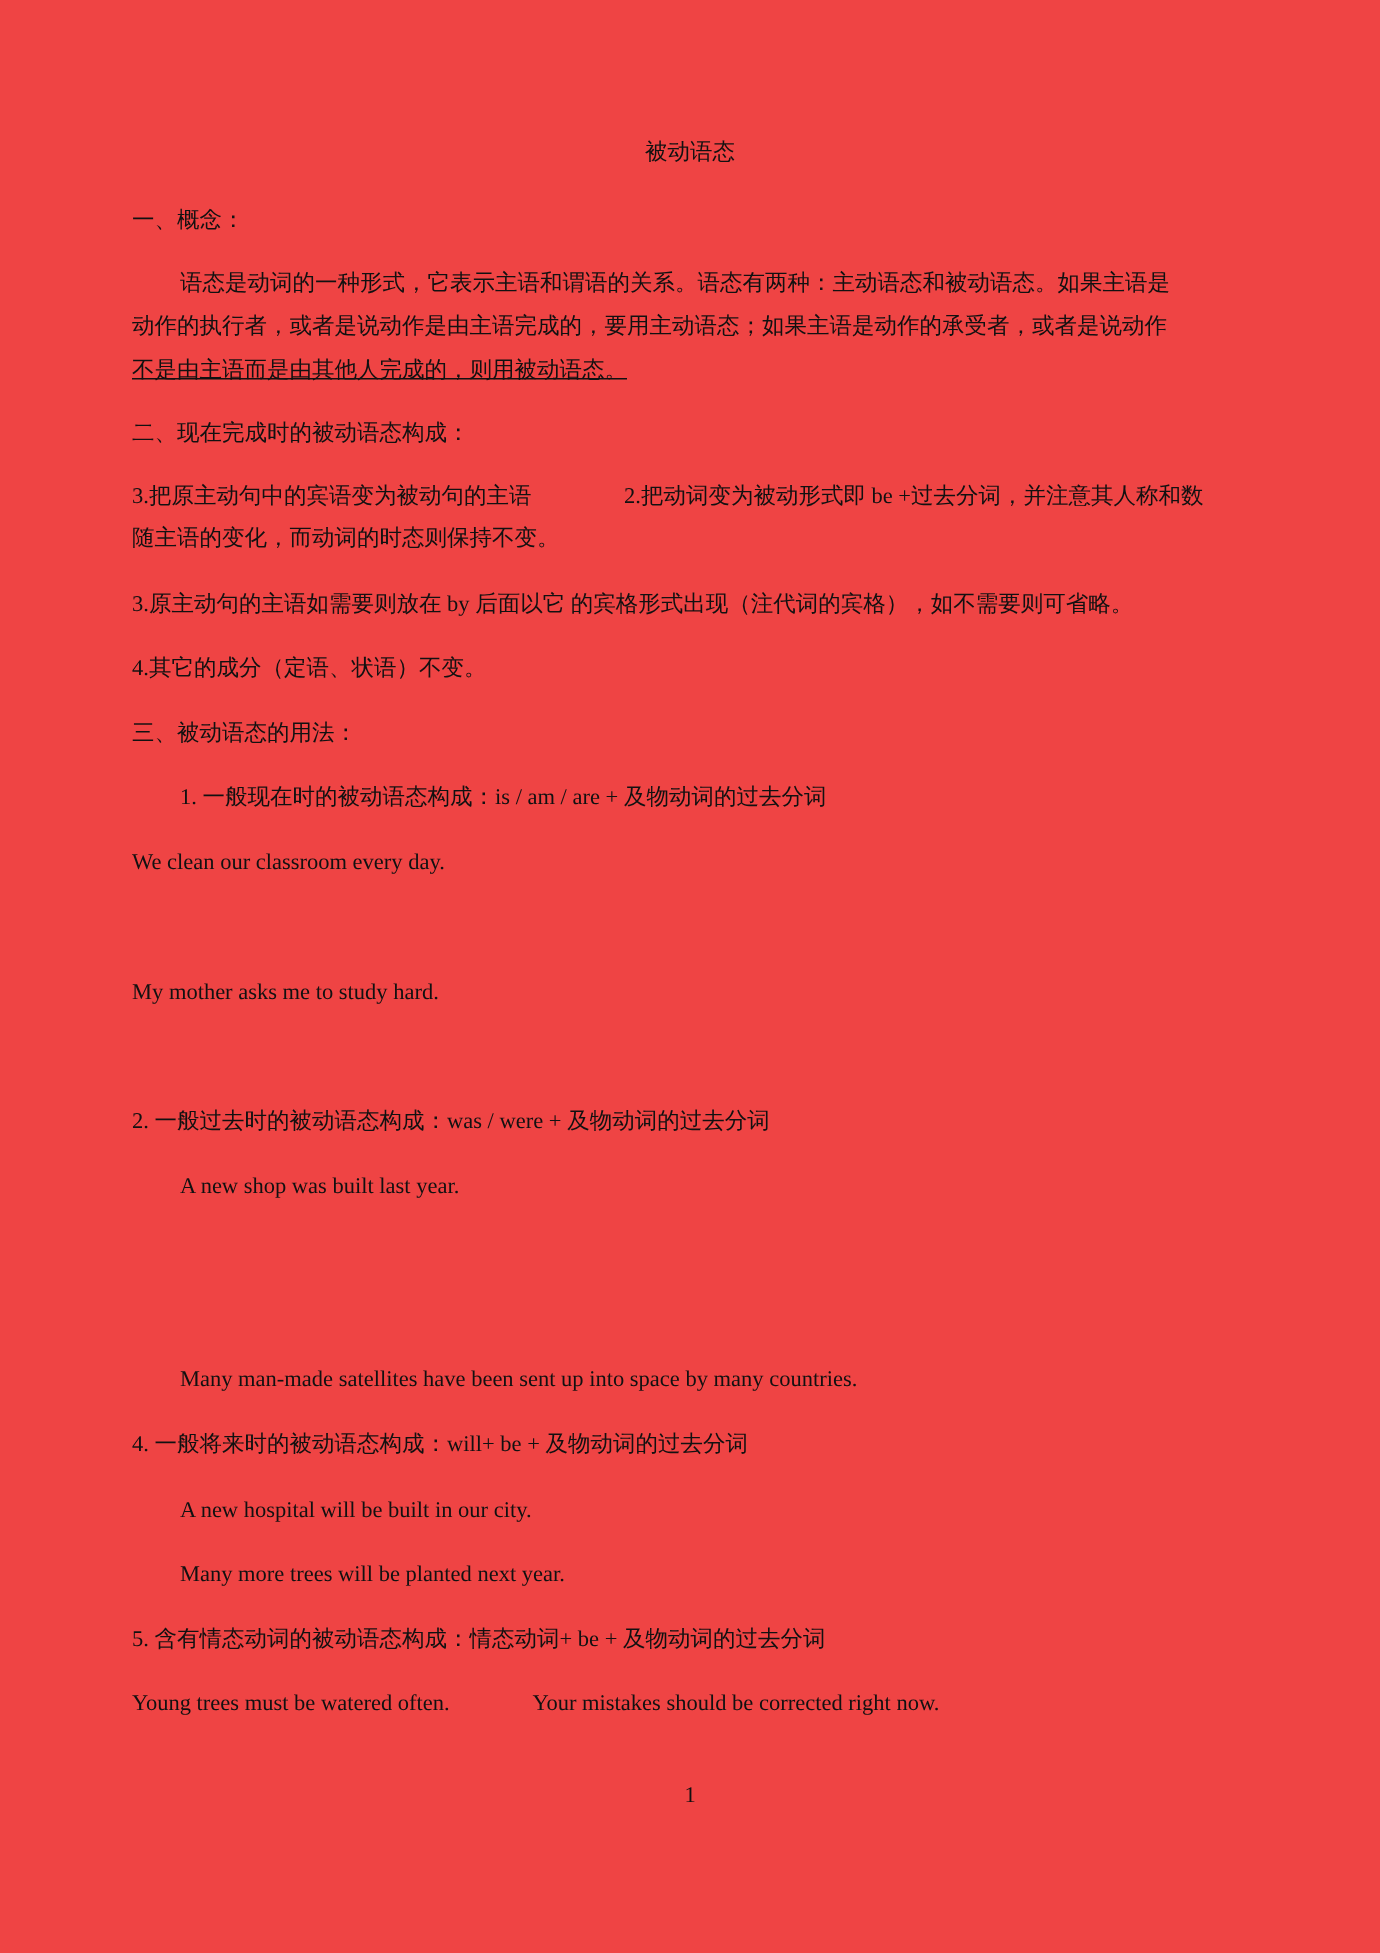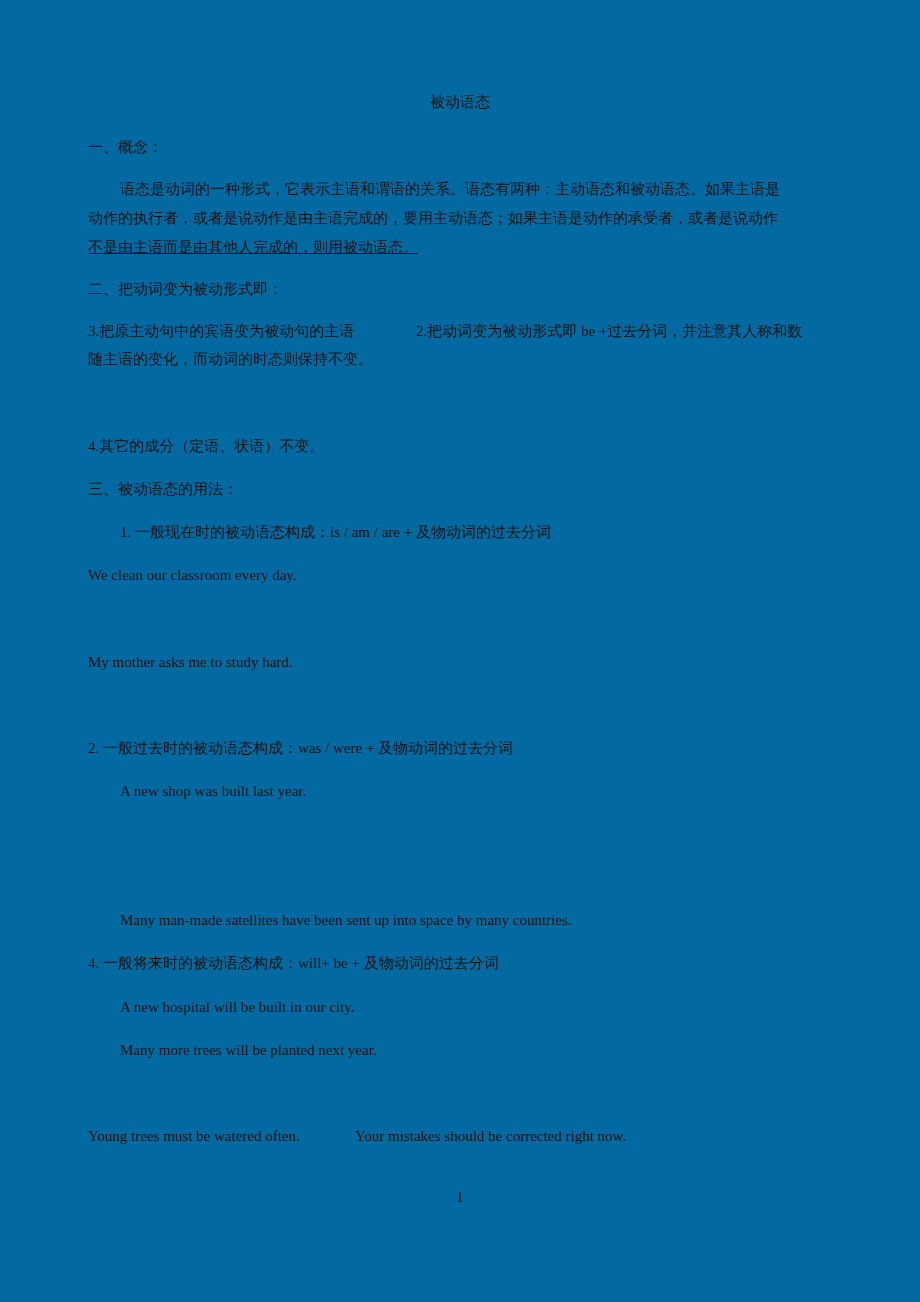--- a/index.html
+++ b/index.html
@@ -13,21 +13,21 @@
       position: relative;
       overflow: hidden;
       font-family: "Liberation Serif", "DejaVu Serif", serif;
       color: #111111;
       font-size: 15px;
     }
     .page {
       position: absolute;
       left: 0; top: 0;
       width: 920px; height: 1302px;
-      background: #0369a1;
+      background: #ef4444;
     }
     .line {
       position: absolute;
       left: 88px;
       white-space: nowrap;
       line-height: 20px;
       font-size: 15px;
     }
     .title {
       position: absolute;
@@ -55,41 +55,43 @@
 <div class="page">
 
   <div class="title">被动语态</div>
 
   <div class="line" style="top:137px;">一、概念：</div>
 
   <div class="line" style="top:179px; left:120px;">语态是动词的一种形式，它表示主语和谓语的关系。语态有两种：主动语态和被动语态。如果主语是</div>
   <div class="line" style="top:208px;text-align:right;">动作的执行者，或者是说动作是由主语完成的，要用主动语态；如果主语是动作的承受者，或者是说动作</div>
   <div class="line" style="top:237px;text-decoration:underline;">不是由主语而是由其他人完成的，则用被动语态。</div>
 
-  <div class="line" style="top:279px;">二、把动词变为被动形式即：</div>
+  <div class="line" style="top:279px;">二、现在完成时的被动语态构成：</div>
 
   <div class="line" style="top:321px;">3.把原主动句中的宾语变为被动句的主语</div>
   <div class="line" style="top:321px; left:416px;">2.把动词变为被动形式即 be +过去分词，并注意其人称和数</div>
   <div class="line" style="top:349px;">随主语的变化，而动词的时态则保持不变。</div>
 
+  <div class="line" style="top:393px;">3.原主动句的主语如需要则放在 by 后面以它  的宾格形式出现（注代词的宾格），如不需要则可省略。</div>
 
   <div class="line" style="top:436px;">4.其它的成分（定语、状语）不变。</div>
 
   <div class="line" style="top:479px;">三、被动语态的用法：</div>
 
   <div class="line indent1" style="top:522px;">1.  一般现在时的被动语态构成：is / am / are +  及物动词的过去分词</div>
   <div class="line" style="top:565px;">We clean our classroom every day.</div>
   <div class="line" style="top:652px;">My mother asks me to study hard.</div>
 
   <div class="line" style="top:738px;">2.  一般过去时的被动语态构成：was / were +  及物动词的过去分词</div>
   <div class="line indent1" style="top:781px;">A new shop was built last year.</div>
 
   <div class="line indent1" style="top:910px;">Many man-made satellites have been sent up into space by many countries.</div>
 
   <div class="line" style="top:953px;">4.  一般将来时的被动语态构成：will+ be +  及物动词的过去分词</div>
   <div class="line indent1" style="top:997px;">A new hospital will be built in our city.</div>
   <div class="line indent1" style="top:1040px;">Many more trees will be planted next year.</div>
 
+  <div class="line" style="top:1083px;">5.  含有情态动词的被动语态构成：情态动词+ be +  及物动词的过去分词</div>
   <div class="line" style="top:1126px;">Young trees must be watered often.</div>
   <div class="line" style="top:1126px; left:355px;">Your mistakes should be corrected right now.</div>
 
   <div class="page-number">1</div>
 </div>
 
 </body></html>

